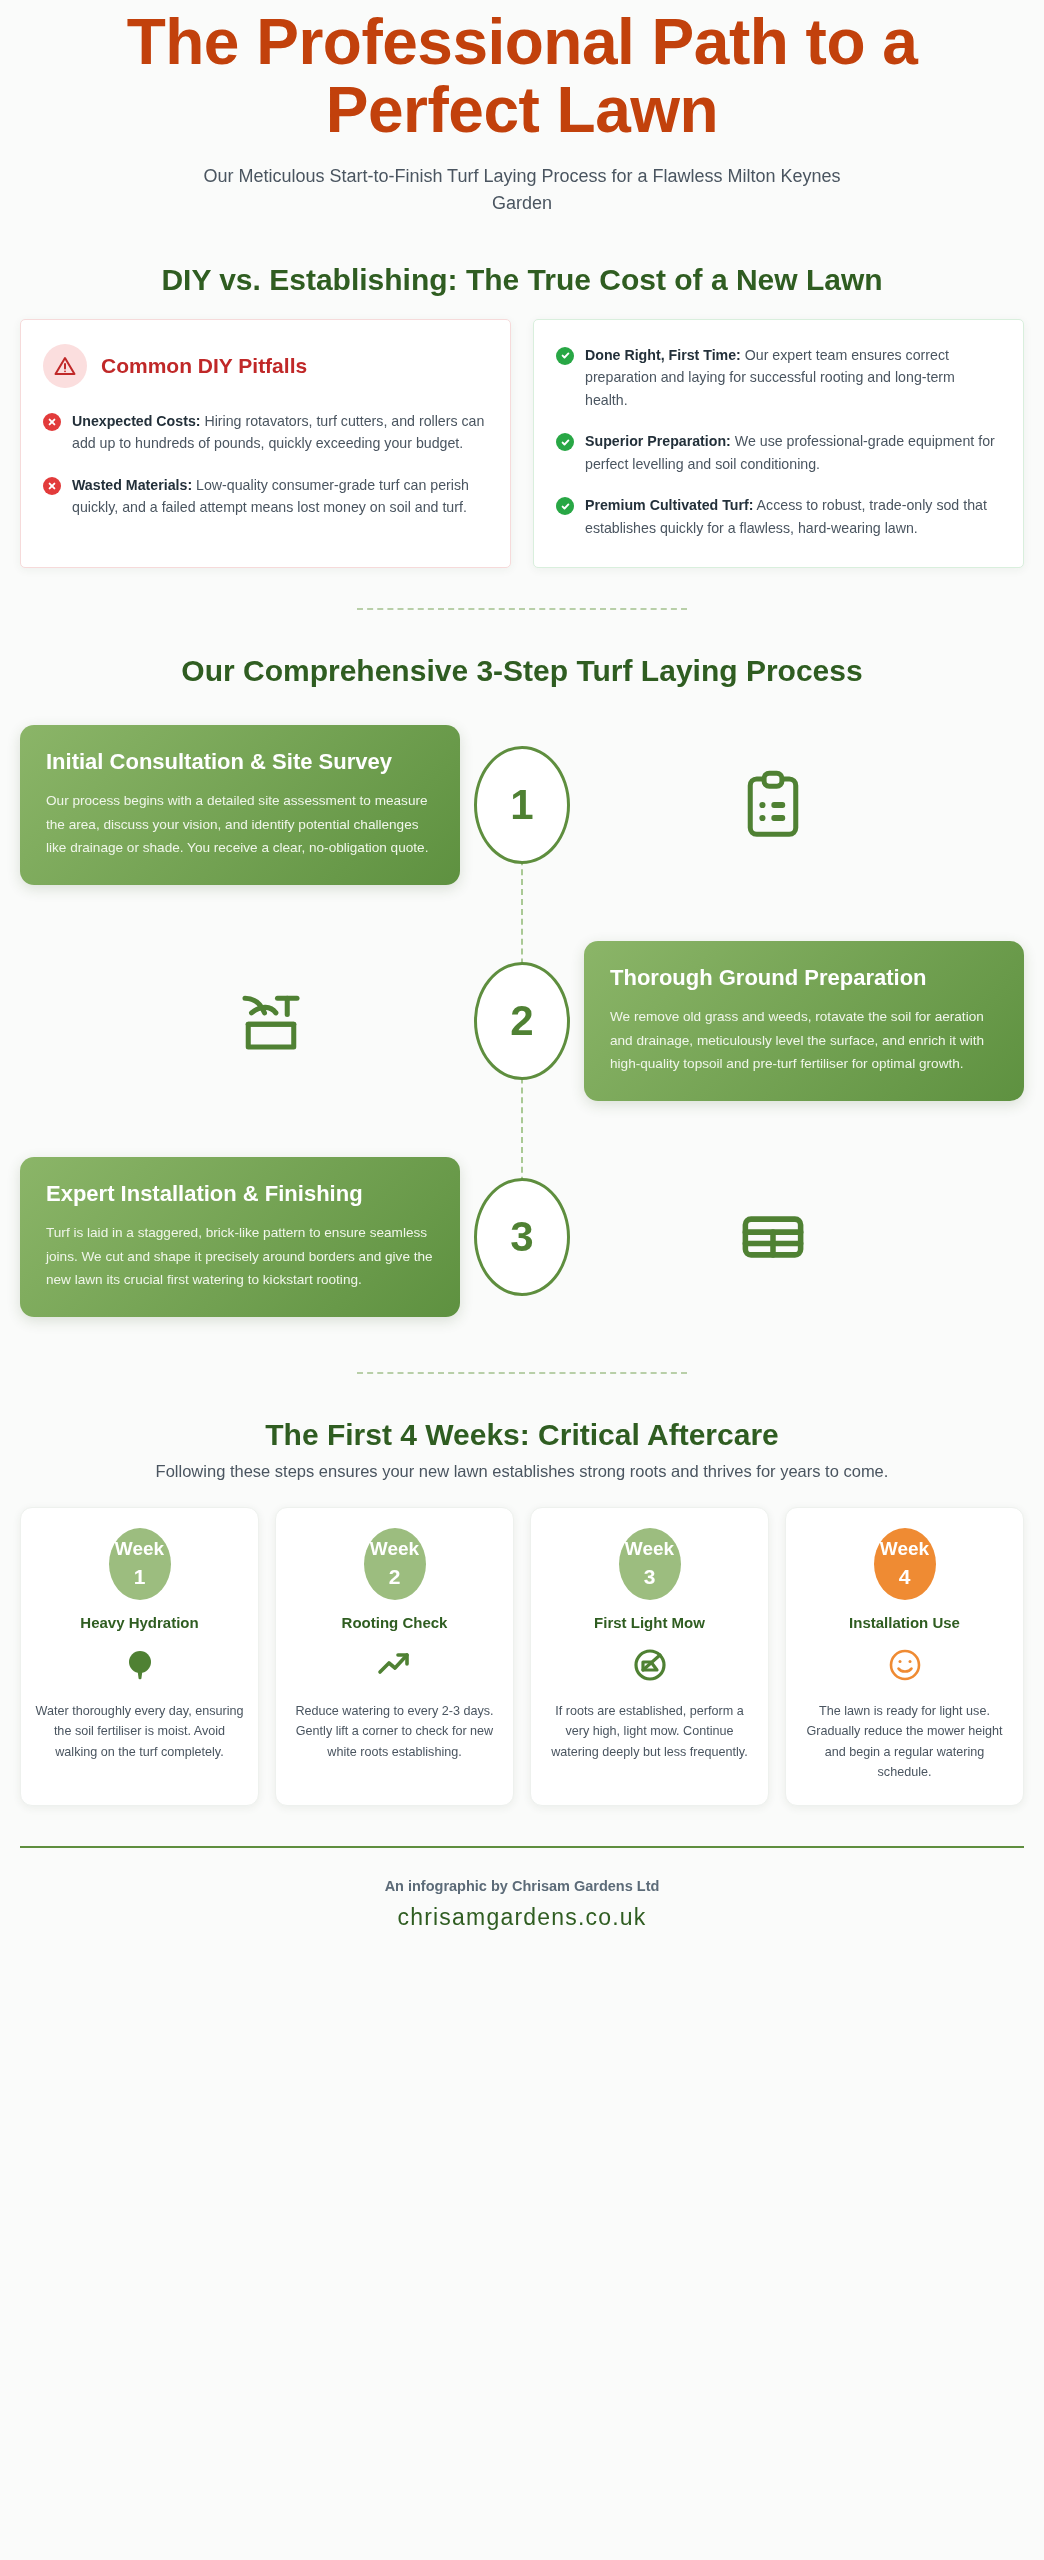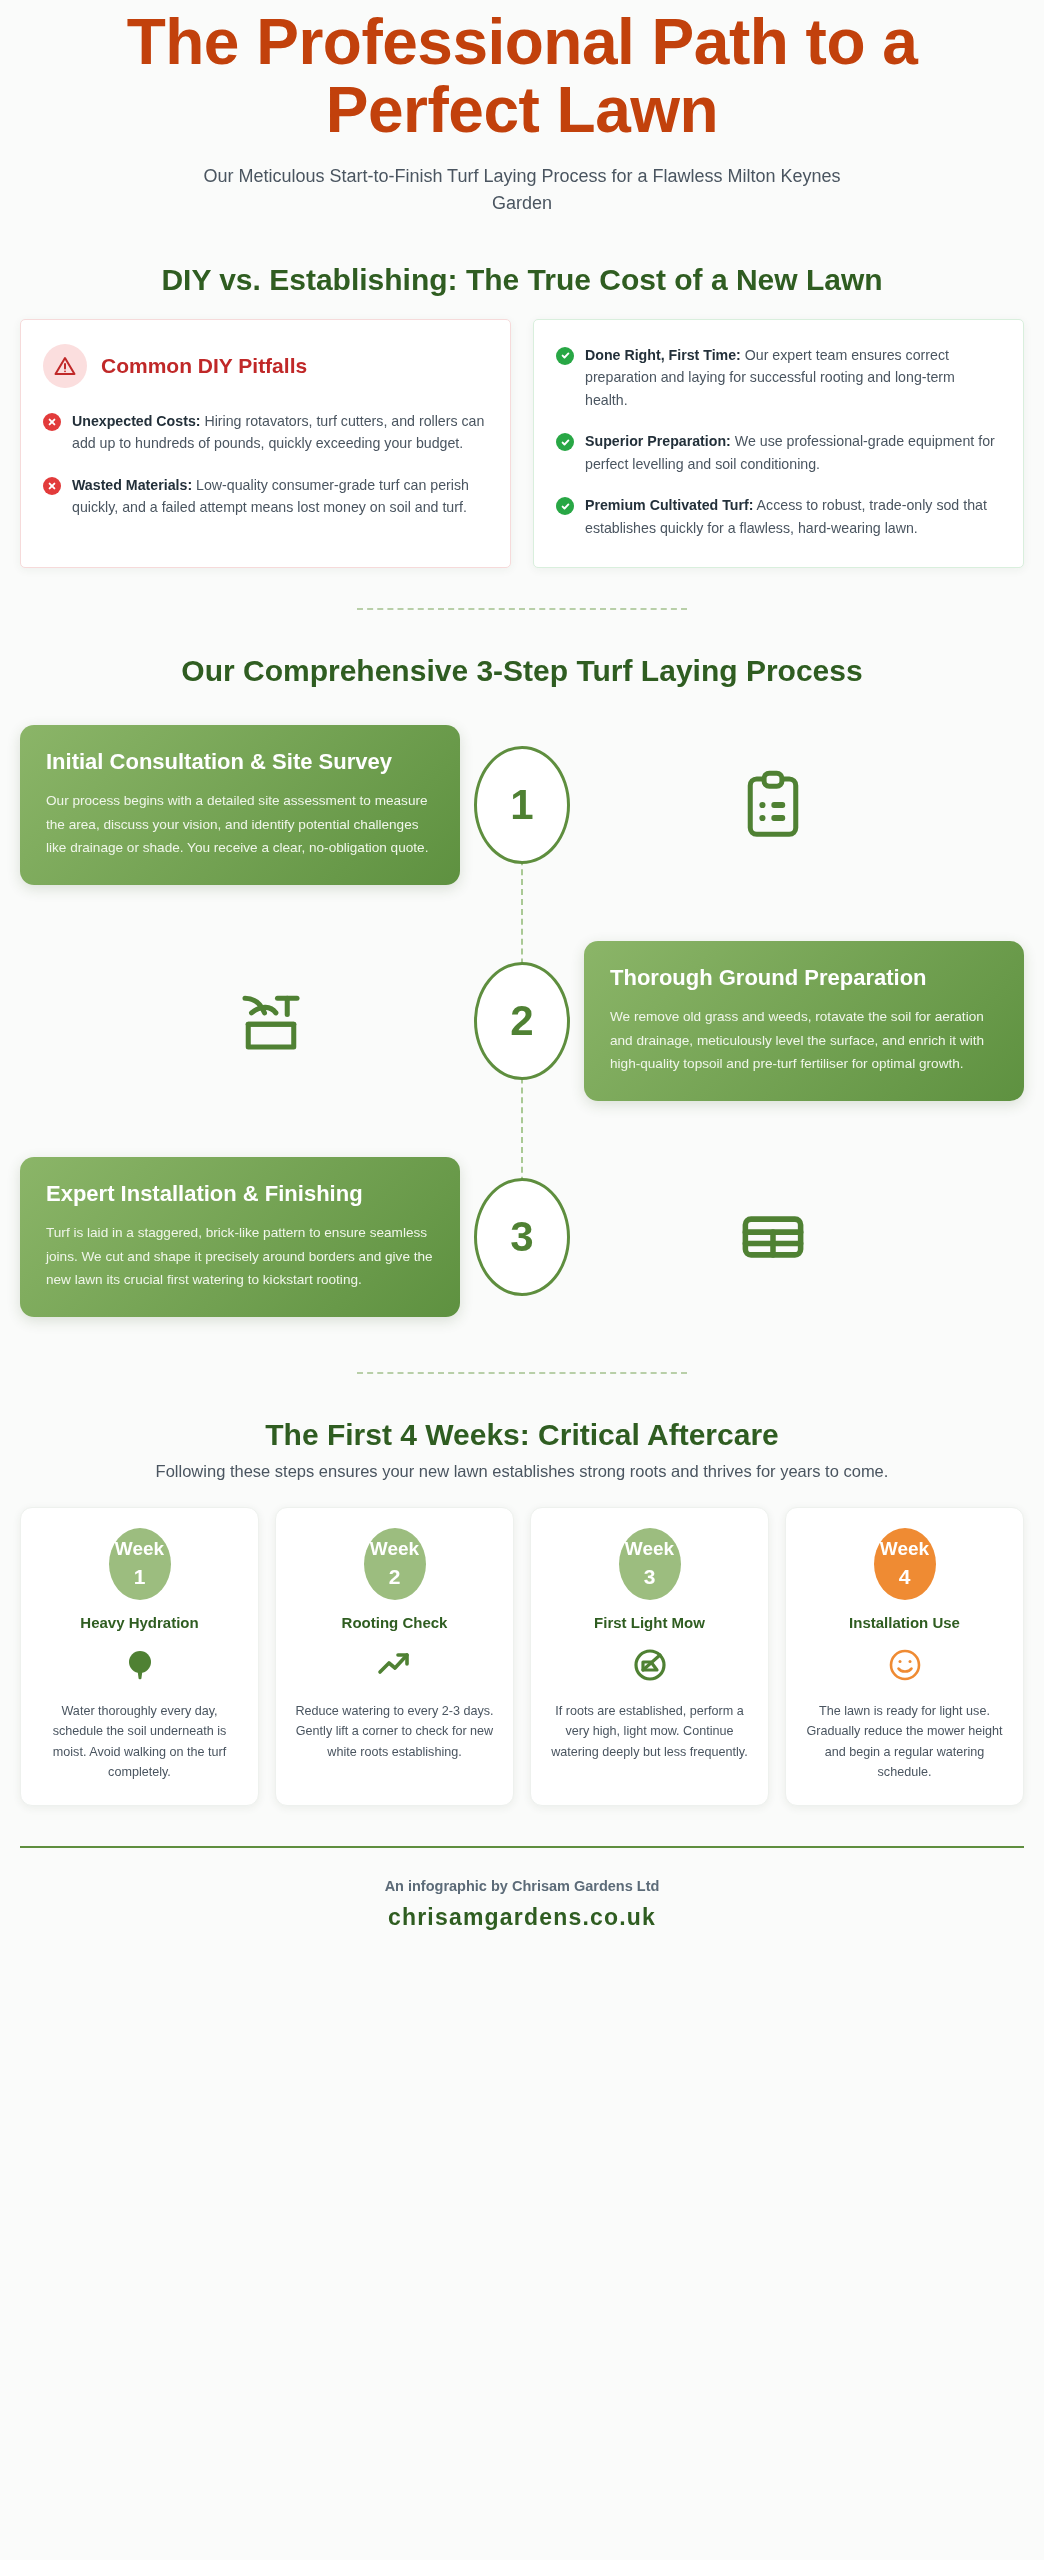--- a/index.html
+++ b/index.html
@@ -235,21 +235,21 @@
     padding-bottom: 26px;
   }
   .footer-credit {
     font-size: 14.5px;
     font-weight: 700;
     color: #5c6b78;
     margin-bottom: 10px;
   }
   .footer-site {
     font-size: 23px;
-    font-weight: 700;
+    font-weight: 400;
     color: #2f5d21;
     letter-spacing: 1.2px;
   }
 </style>
 </head>
 <body>
 
 <div class="page">
 
   <div class="hero">
@@ -402,21 +402,21 @@
     <div class="week-card">
       <div class="week-badge">
         <span class="wlabel">Week</span>
         <span class="wnum">1</span>
       </div>
       <div class="week-title">Heavy Hydration</div>
       <svg class="week-icon" viewBox="0 0 40 40" fill="#4f8133">
         <circle cx="20" cy="17" r="11"></circle>
         <path d="M17.6 26 L22.4 26 L21.4 33.5 C21.4 34.6 18.6 34.6 18.6 33.5 Z"></path>
       </svg>
-      <div class="week-text">Water thoroughly every day, schedule the soil underneath is moist. Avoid walking on the turf completely.</div>
+      <div class="week-text">Water thoroughly every day, ensuring the soil fertiliser is moist. Avoid walking on the turf completely.</div>
     </div>
 
     <div class="week-card">
       <div class="week-badge">
         <span class="wlabel">Week</span>
         <span class="wnum">2</span>
       </div>
       <div class="week-title">Rooting Check</div>
       <svg class="week-icon" viewBox="0 0 40 40" fill="none" stroke="#4f8133" stroke-width="3.6" stroke-linecap="round" stroke-linejoin="round">
         <polyline points="5,27 14,18 20,23 32,10"></polyline>

